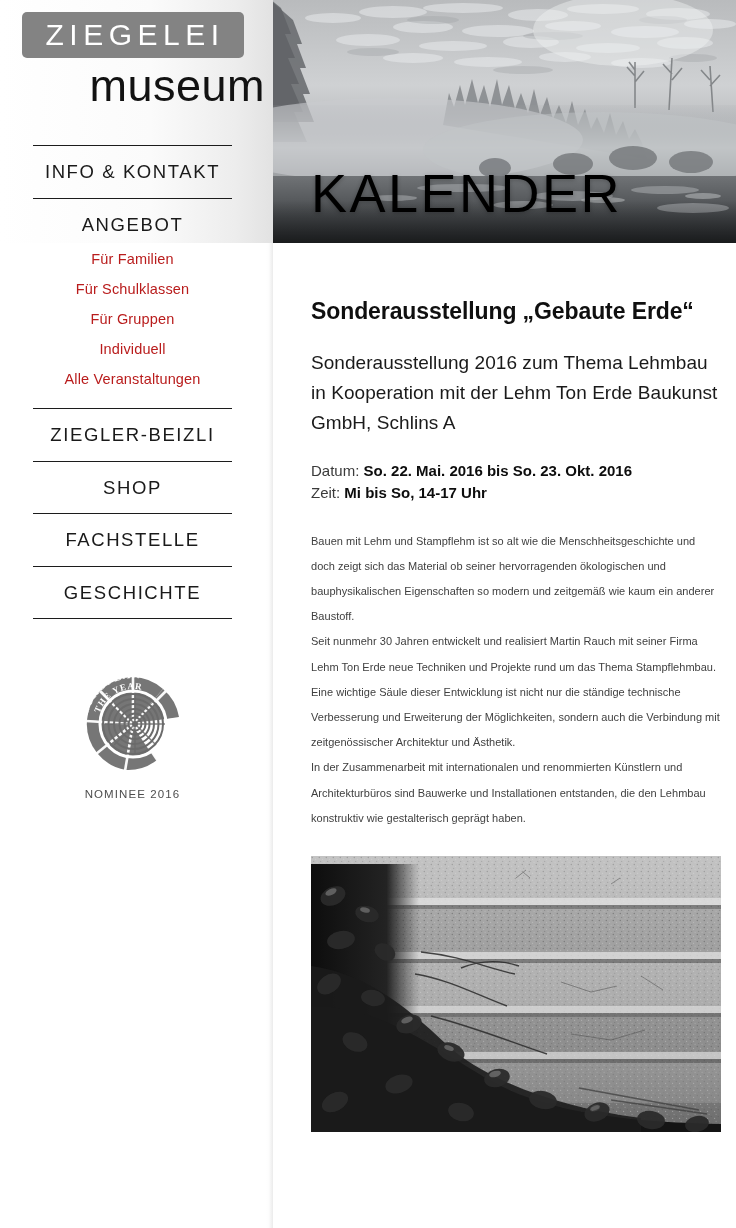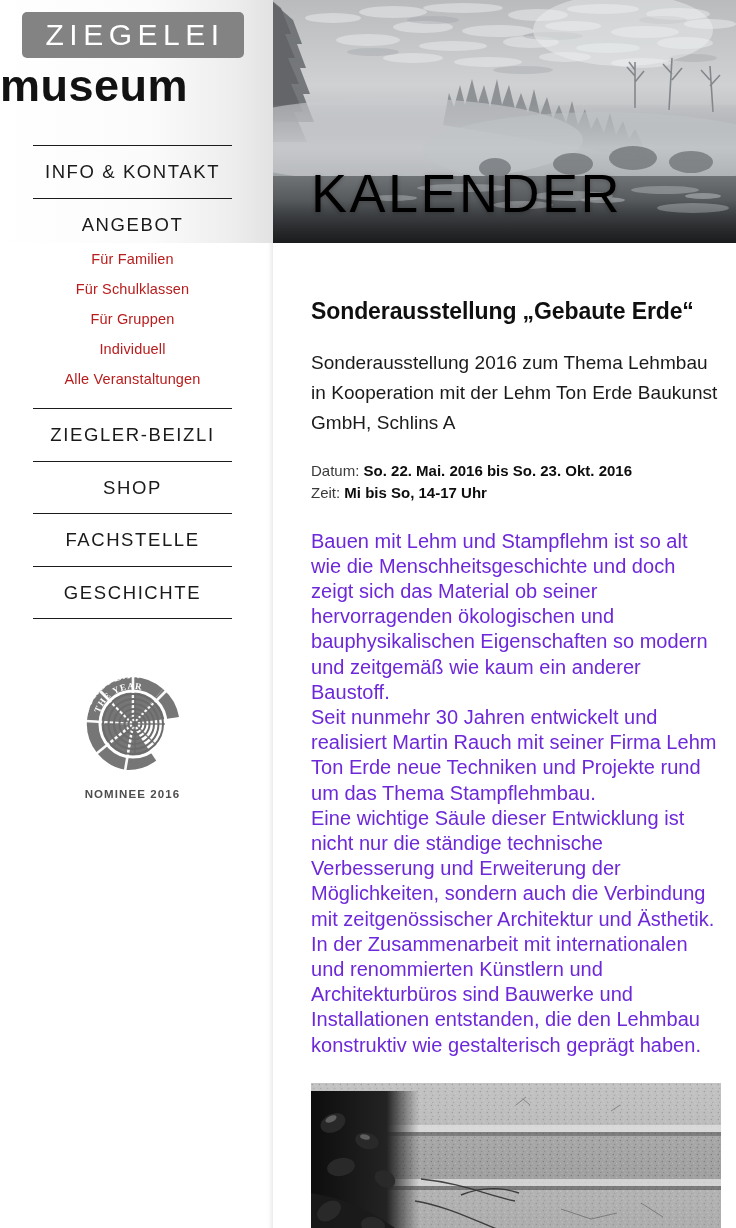--- a/index.html
+++ b/index.html
@@ -36,22 +36,22 @@
   .logo-ziegelei {
     display: block; margin: 0 auto; width: 222px; height: 46px;
     background: #838383; border-radius: 5px;
     color: #ffffff;
     font-size: 30px; font-weight: 400; letter-spacing: 5.5px;
     text-align: center; line-height: 46px;
     text-indent: 5px;
     font-family: "Liberation Sans", sans-serif;
   }
   .logo-museum {
-    display: block; text-align: left;
-    font-size: 45px; font-weight: 700; color: #121212;
+    display: block; text-align: right;
+    font-size: 45px; font-weight: 400; color: #121212;
     letter-spacing: 0.5px; line-height: 52px; margin-top: 2px;
     font-family: "Liberation Sans", sans-serif;
   }
 
   
   .nav { position: absolute; left: 33px; top: 145px; width: 199px; }
   .nav-rule { height: 0; border-top: 1px solid #1c1c1c; width: 199px; }
   .nav-top-item {
     text-align: center;
     font-size: 18.5px; letter-spacing: 1.6px; color: #1a1a1a;
@@ -64,21 +64,21 @@
     text-align: center; font-size: 14.5px; color: #b91c1c;
     letter-spacing: 0.15px; line-height: 30px; cursor: pointer;
   }
   .nav-sub-wrap { padding-bottom: 14px; }
 
   
   .award { position: absolute; left: 0; top: 665px; width: 265px; text-align: center; }
   .award svg { display: block; margin: 0 auto; }
   .award-caption {
     margin-top: 5px; font-size: 11.5px; color: #4d4d4d;
-    letter-spacing: 1.1px; font-weight: 700;
+    letter-spacing: 1.1px; font-weight: 400;
   }
 
   
   .hero {
     position: absolute; left: 273px; top: 0; width: 463px; height: 243px;
     overflow: hidden; background: #6d6f72;
   }
   .hero-photo { position: absolute; inset: 0; }
   .hero-title {
     position: absolute; left: 38px; bottom: -13px;
@@ -104,21 +104,21 @@
   .article-lead {
     margin: 22px 0 0 0;
     font-size: 19px; font-weight: 400; color: #1a1a1a;
     line-height: 30px; letter-spacing: 0.05px;
   }
   .meta { margin: 22px 0 0 0; font-size: 15px; color: #1a1a1a; line-height: 22px; }
   .meta-label { font-weight: 400; color: #3a3a3a; }
   .meta-value { font-weight: bold; color: #0d0d0d; margin-top: 43px; }
   .body-text {
     margin: 25px 0 0 0;
-    font-size: 20px; color: #6d28d9; line-height: 25.2px;
+    font-size: 11px; color: #404040; line-height: 25.2px;
     letter-spacing: 0.02px;
   }
   .body-text p { margin: 0; }
 
   
   .figure { margin: 25px 0 0 0; width: 410px; }
   .figure-photo { width: 410px; height: 276px; display:block; overflow:hidden; background:#2b2b2b; }
 </style>
 </head>
 <body>

